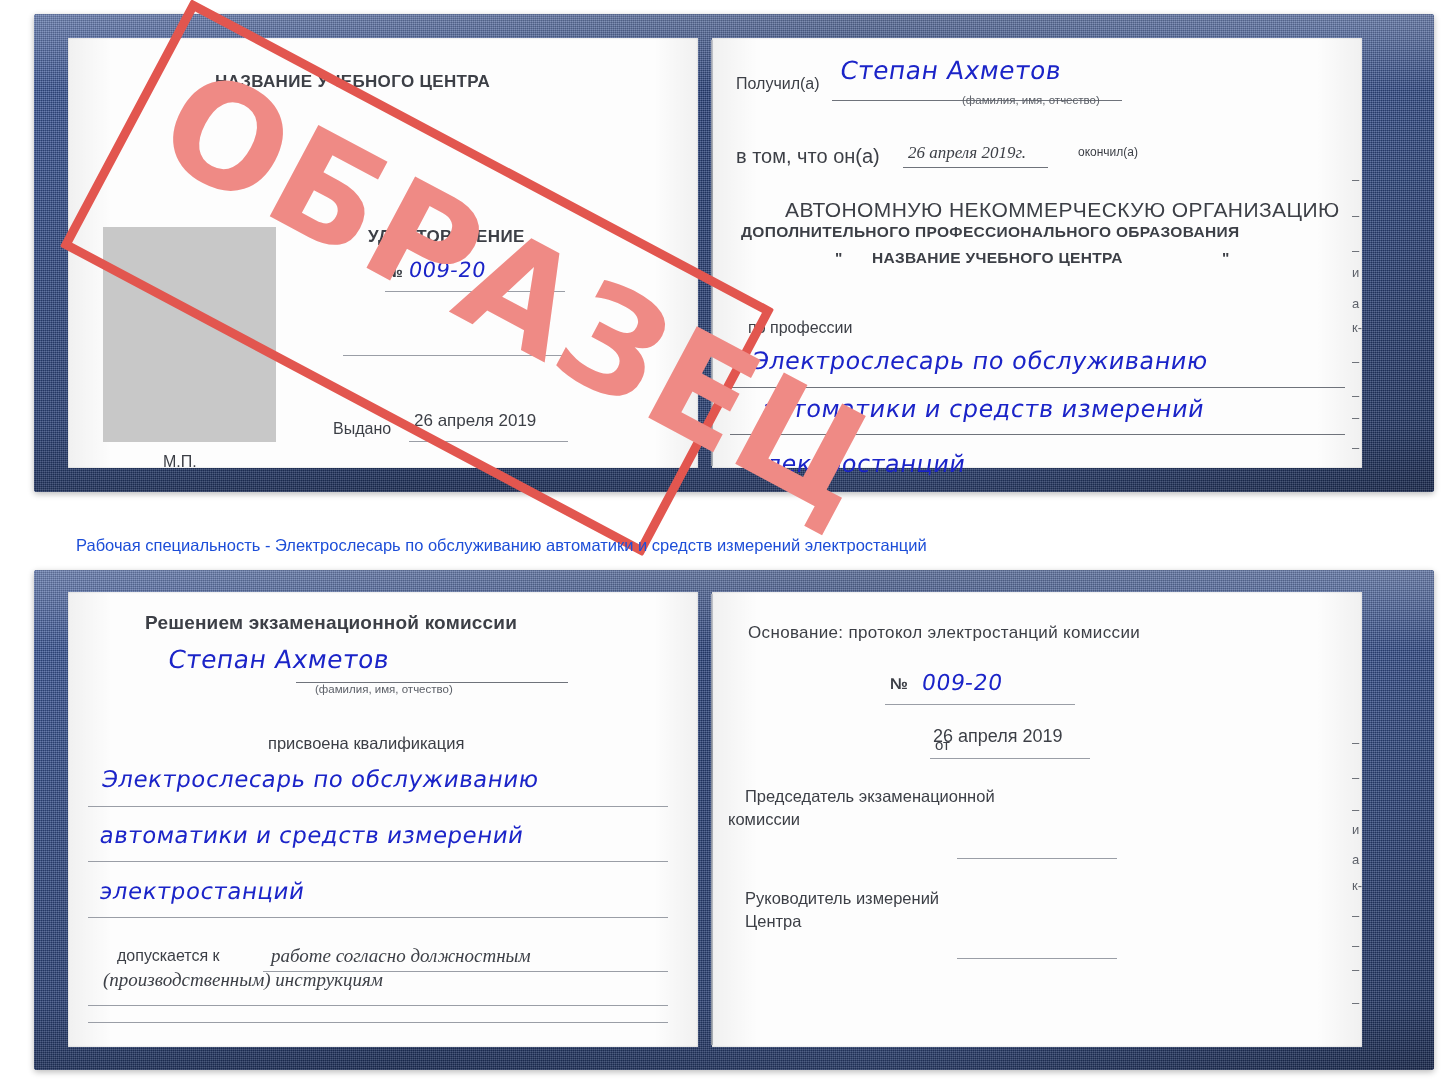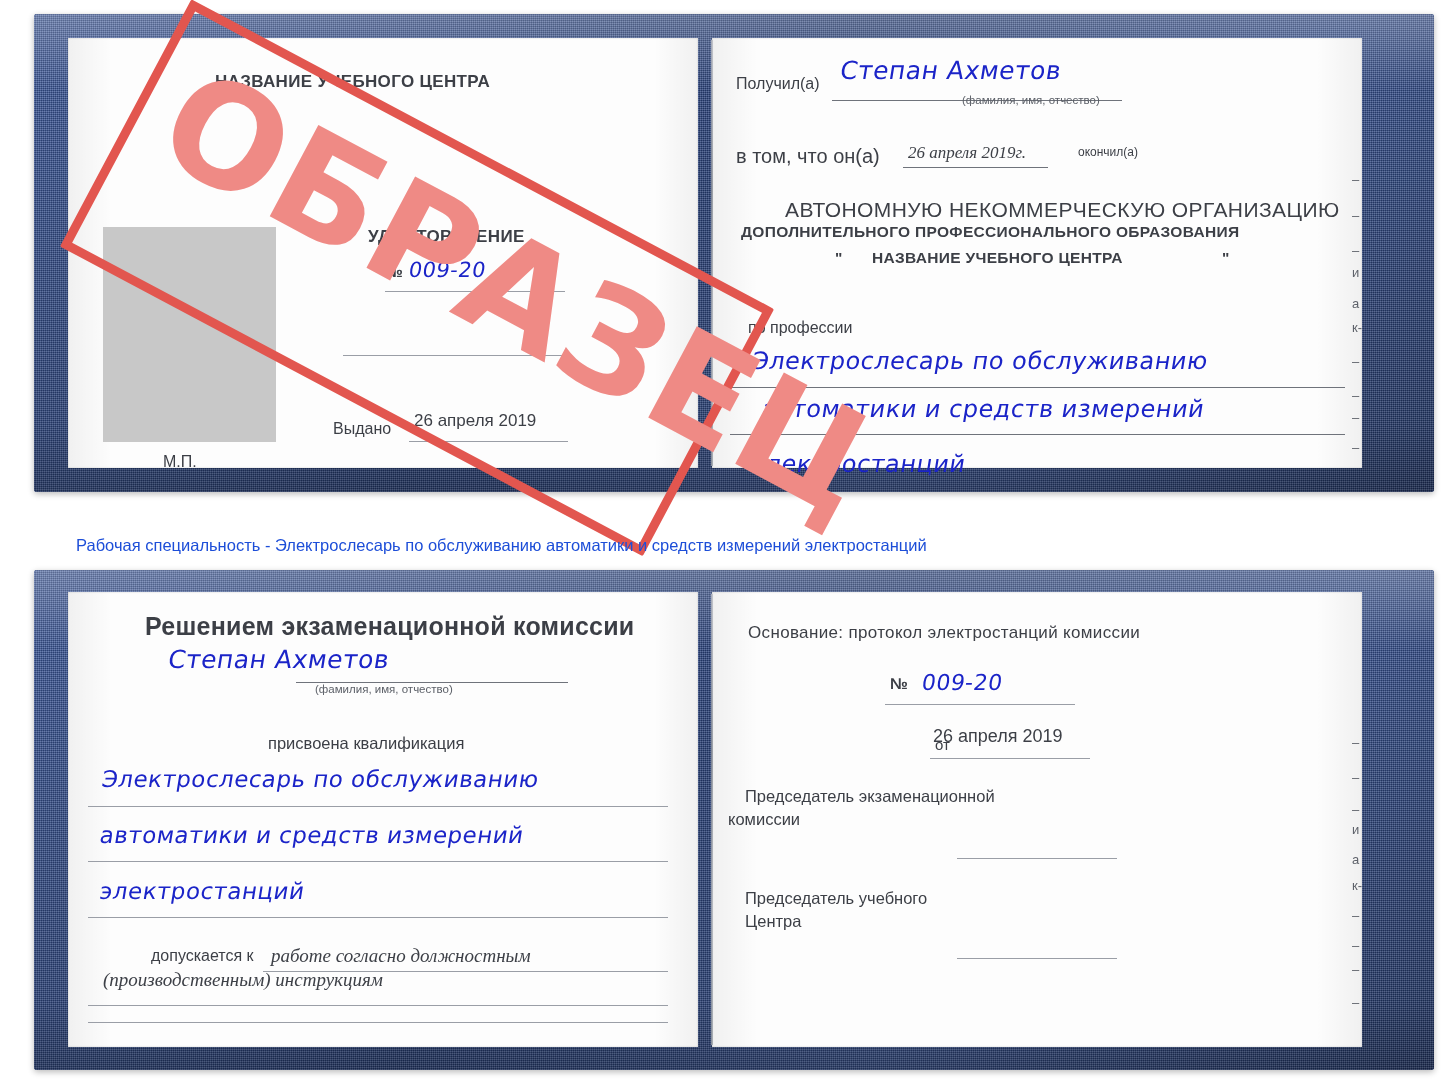--- a/index.html
+++ b/index.html
@@ -200,38 +200,38 @@
 </div>
 
 <div class="caption" style="left:76px;top:533px;">Рабочая специальность - Электрослесарь по обслуживанию автоматики и средств измерений электростанций</div>
 
 <div class="book" style="left:34px;top:570px;width:1400px;height:500px;"></div>
 
 <div class="paper" style="left:68px;top:592px;width:630px;height:455px;"></div>
 <div class="paper" style="left:712px;top:592px;width:650px;height:455px;"></div>
 <div class="spine" style="left:711px;top:594px;height:451px;"></div>
 
-<div class="t" style="left:145px;top:612px;font-size:25px;font-weight:bold;letter-spacing:.01em;">Решением экзаменационной комиссии</div>
+<div class="t" style="left:145px;top:612px;font-size:19px;font-weight:bold;letter-spacing:.01em;">Решением экзаменационной комиссии</div>
 
 <div class="t hand" style="left:166px;top:645px;font-size:25px;">Степан Ахметов</div>
 <div class="rule dk" style="left:296px;top:682px;width:272px;"></div>
 <div class="t" style="left:315px;top:683px;font-size:11.5px;color:#5c6068;">(фамилия, имя, отчество)</div>
 
 <div class="t" style="left:268px;top:734px;font-size:16.5px;">присвоена квалификация</div>
 
 <div class="t hand" style="left:100px;top:766px;font-size:23px;">Электрослесарь по обслуживанию</div>
 <div class="rule" style="left:88px;top:806px;width:580px;"></div>
 
 <div class="t hand" style="left:98px;top:822px;font-size:23px;">автоматики и средств измерений</div>
 <div class="rule" style="left:88px;top:861px;width:580px;"></div>
 
 <div class="t hand" style="left:98px;top:878px;font-size:23px;">электростанций</div>
 <div class="rule" style="left:88px;top:917px;width:580px;"></div>
 
-<div class="t" style="left:117px;top:947px;font-size:16px;margin-left:34px;">допускается к</div>
+<div class="t" style="left:117px;top:947px;font-size:16px;">допускается к</div>
 <div class="t ital" style="left:271px;top:945px;font-size:19px;">работе согласно должностным</div>
 <div class="rule" style="left:263px;top:971px;width:405px;"></div>
 
 <div class="t ital" style="left:103px;top:969px;font-size:19px;">(производственным) инструкциям</div>
 <div class="rule" style="left:88px;top:1005px;width:580px;"></div>
 <div class="rule" style="left:88px;top:1022px;width:580px;"></div>
 
 <div class="t" style="left:748px;top:623px;font-size:17px;letter-spacing:.02em;">Основание: протокол электростанций комиссии</div>
 
 <div class="t" style="left:890px;top:675px;font-size:16px;font-weight:bold;">№</div>
@@ -239,21 +239,21 @@
 <div class="rule" style="left:885px;top:704px;width:190px;"></div>
 
 <div class="t" style="left:905px;top:736px;font-size:15px;margin-left:30px;">от</div>
 <div class="t" style="left:933px;top:726px;font-size:18px;">26 апреля 2019</div>
 <div class="rule" style="left:930px;top:758px;width:160px;"></div>
 
 <div class="t" style="left:745px;top:787px;font-size:16.5px;">Председатель экзаменационной</div>
 <div class="t" style="left:728px;top:810px;font-size:16.5px;">комиссии</div>
 <div class="rule" style="left:957px;top:858px;width:160px;"></div>
 
-<div class="t" style="left:745px;top:889px;font-size:16.5px;">Председатель учебного</div>
+<div class="t" style="left:745px;top:889px;font-size:16.5px;">Руководитель измерений</div>
 <div class="t" style="left:745px;top:912px;font-size:16.5px;">Центра</div>
 <div class="rule" style="left:957px;top:958px;width:160px;"></div>
 
 <div class="bleed" style="left:1352px;top:735px;">–</div>
 <div class="bleed" style="left:1352px;top:770px;">–</div>
 <div class="bleed" style="left:1352px;top:802px;">–</div>
 <div class="bleed" style="left:1352px;top:822px;">и</div>
 <div class="bleed" style="left:1352px;top:852px;">а</div>
 <div class="bleed" style="left:1352px;top:878px;">к-</div>
 <div class="bleed" style="left:1352px;top:908px;">–</div>

